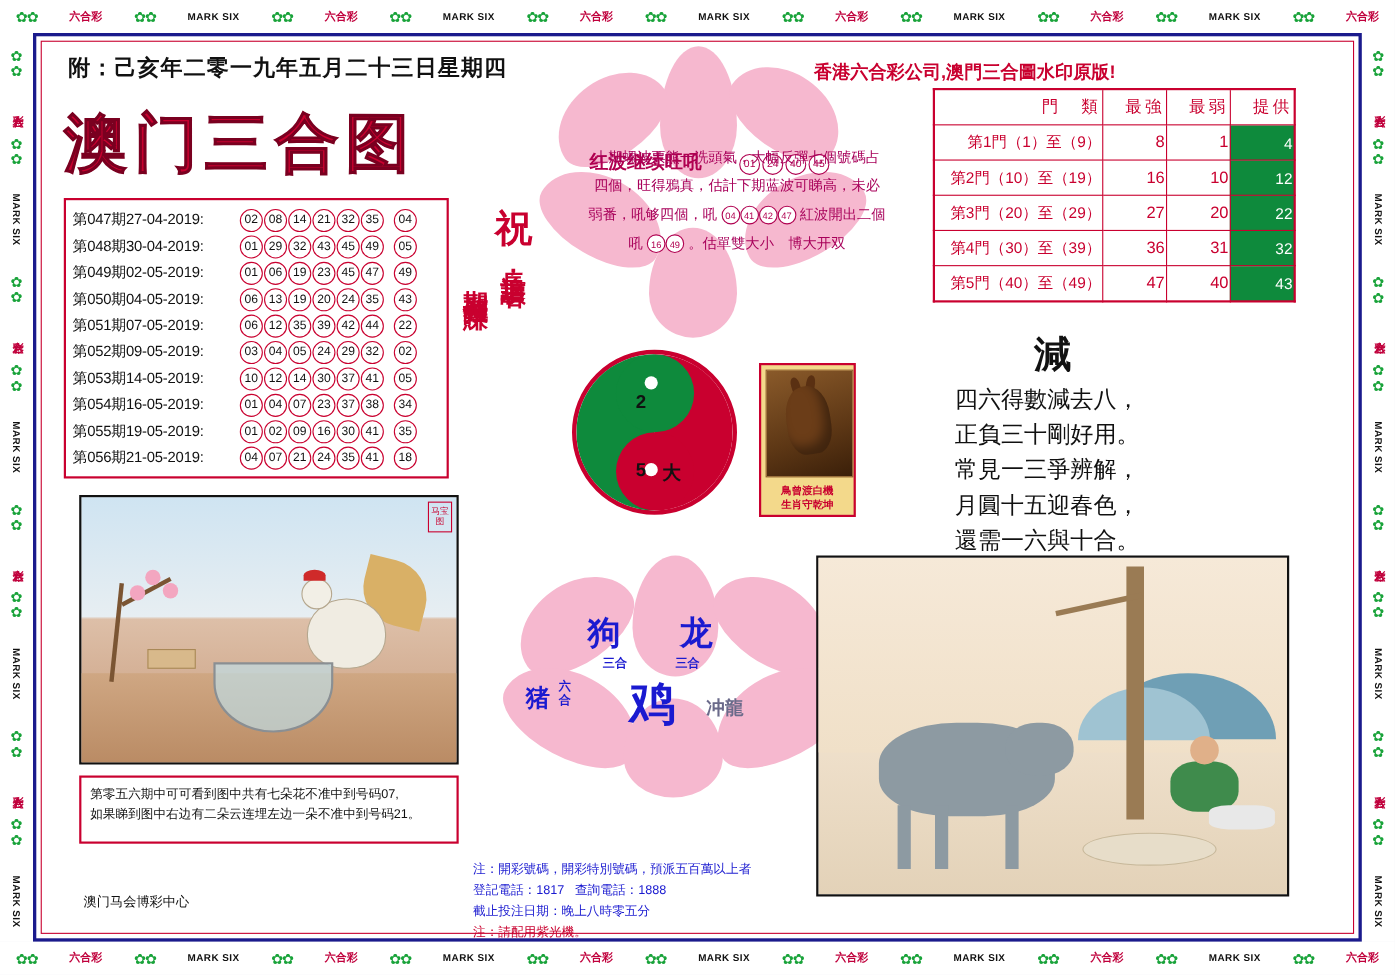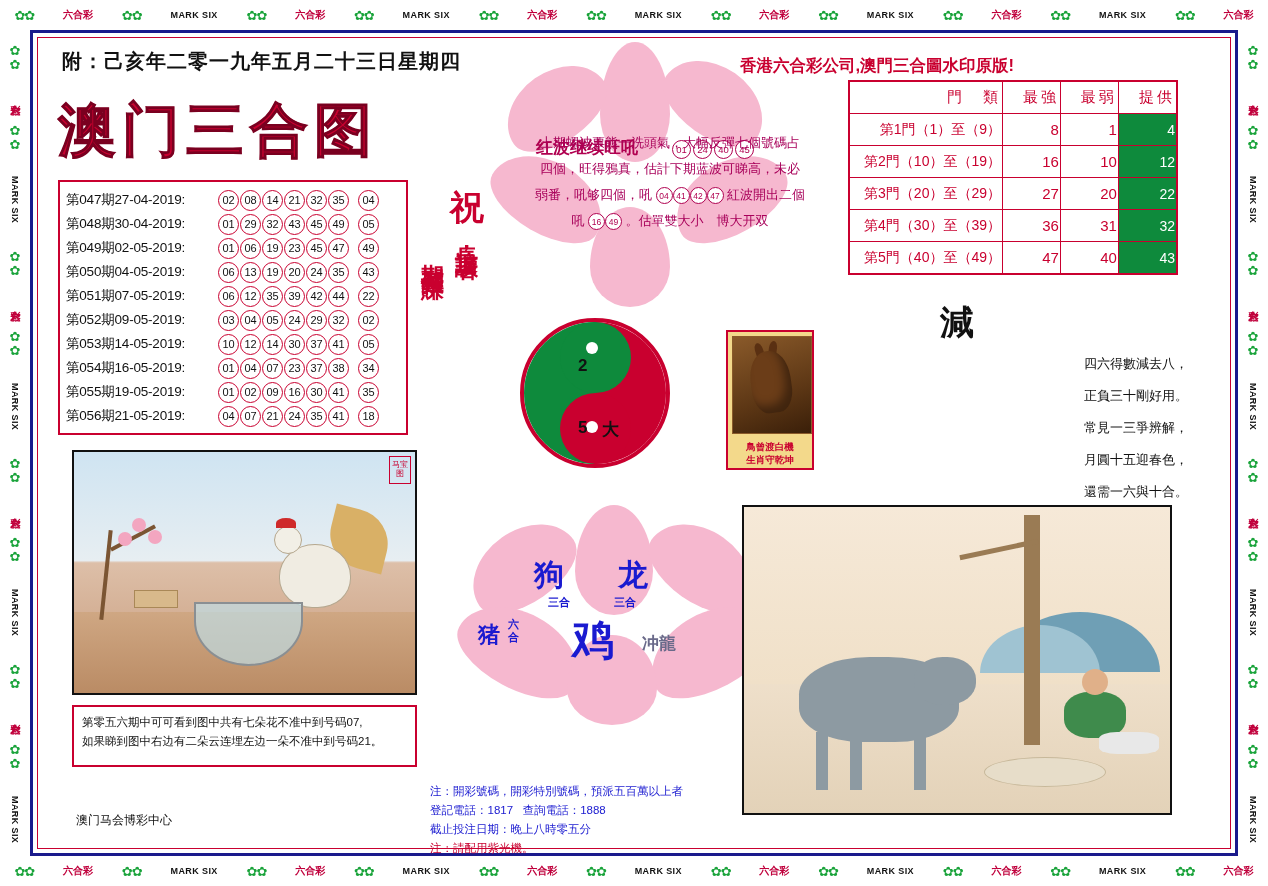--- a/index.html
+++ b/index.html
@@ -146,21 +146,21 @@
     position:absolute;left:740px;top:55px;width:440px;
     color:#c9002f;font-weight:bold;font-size:16.5px;white-space:nowrap;
   }
 
   
   .poem-title{
     position:absolute;left:940px;top:300px;font-size:34px;font-weight:bold;color:#111;
   }
   .poem{
     position:absolute;left:868px;top:348px;width:320px;
-    font-size:13px;line-height:32px;color:#111;text-align:right;
+    font-size:21px;line-height:32px;color:#111;text-align:left;
   }
 
   
   .yy-wrap{position:absolute;left:520px;top:318px;width:160px;height:160px;}
   .yy{
     position:absolute;left:0;top:0;width:150px;height:150px;border-radius:50%;
     border:4px solid #c9002f;box-sizing:border-box;
     background:#ffffff;overflow:hidden;
   }
   .yy-left{position:absolute;left:0;top:0;width:50%;height:100%;background:#0e8a3c;}
@@ -171,21 +171,20 @@
   .yy-d2{position:absolute;left:44%;top:70%;width:12px;height:12px;border-radius:50%;background:#fff;}
   .yy-n1{position:absolute;left:58px;top:38px;font-size:17px;font-weight:bold;color:#111;}
   .yy-n2{position:absolute;left:58px;top:100px;font-size:17px;font-weight:bold;color:#111;}
   .yy-big{position:absolute;left:82px;top:100px;font-size:17px;font-weight:bold;color:#111;}
 
   
   .horse{
     position:absolute;left:690px;top:330px;width:88px;height:140px;
     border:2px solid #c9002f;background:#f3d98b;box-sizing:border-box;
     overflow:hidden;
-    margin-left:36px;
   }
   .horse-img{
     position:absolute;left:4px;top:4px;width:78px;height:96px;
     background:linear-gradient(160deg,#8a5a2a,#5d3715 60%,#3a1f09);
     border:1px solid #8a5a2a;
   }
   .horse-head{
     position:absolute;left:18px;top:14px;width:40px;height:62px;border-radius:46% 46% 38% 38%;
     background:#6b3d18;transform:rotate(-8deg);
     box-shadow:inset -6px -8px 10px rgba(0,0,0,.4);

